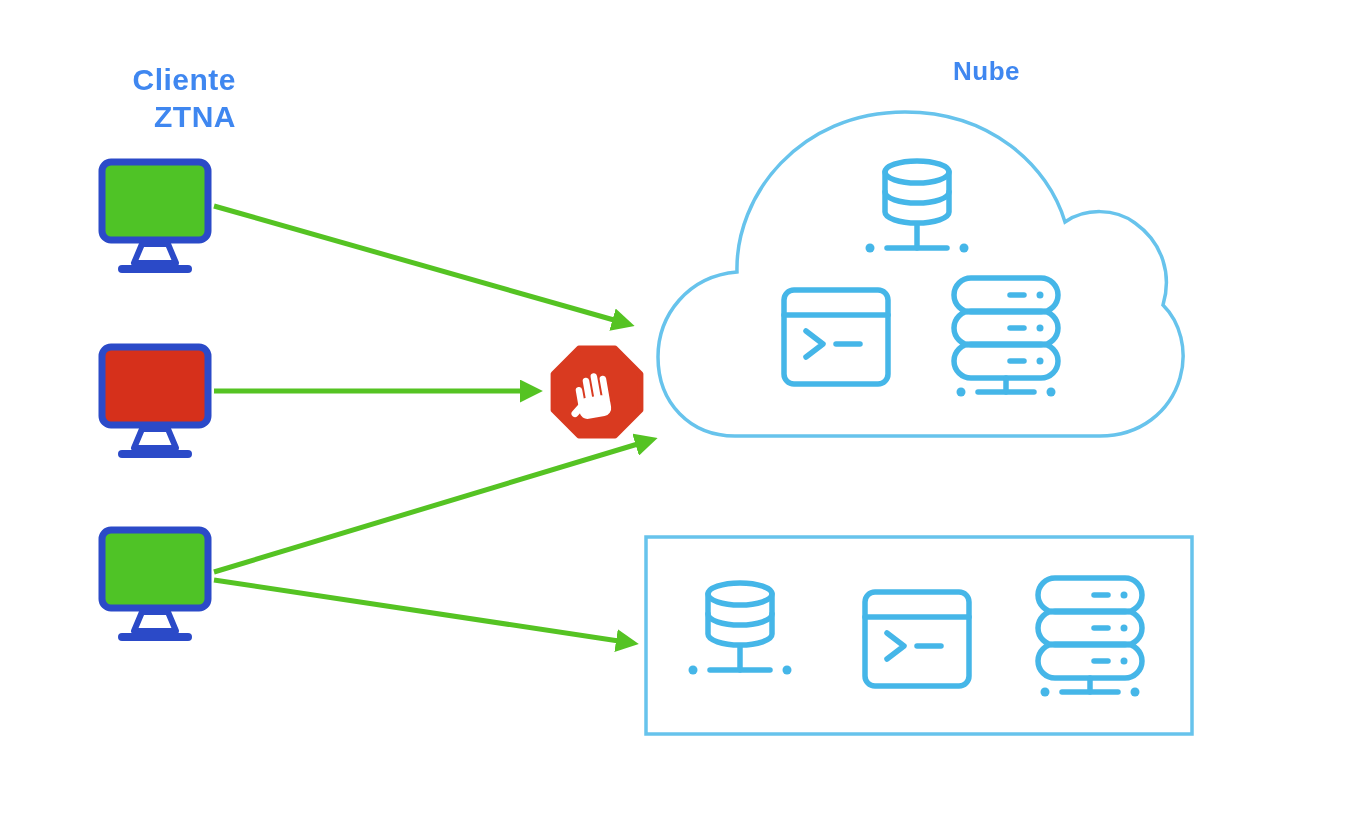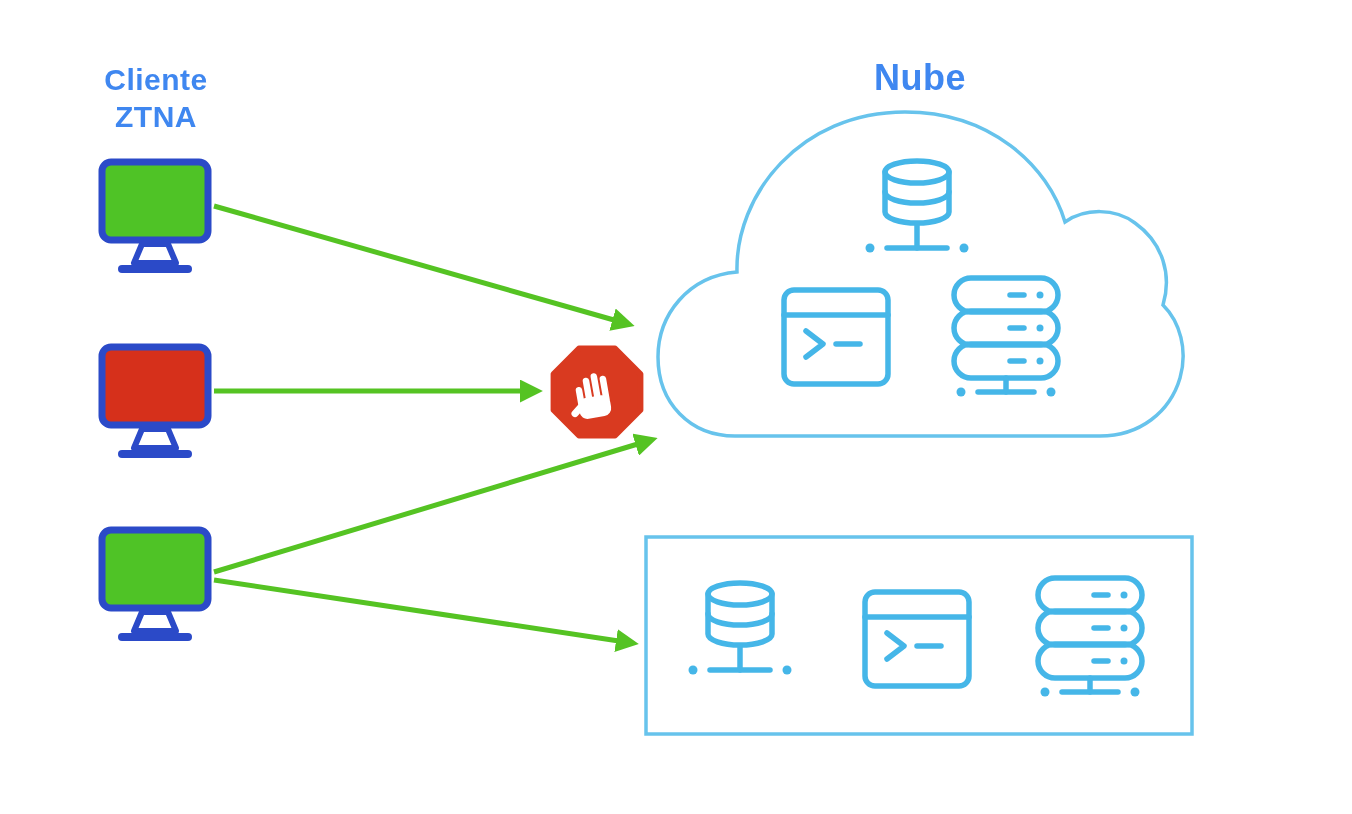--- a/index.html
+++ b/index.html
@@ -12,26 +12,26 @@
     width: 1352px;
     height: 814px;
     background: #ffffff;
     overflow: hidden;
     font-family: "Liberation Sans", sans-serif;
   }
   .label {
     position: absolute;
     font-weight: bold;
     color: var(--label-blue, #3f87f0);
-    text-align: center;
+    text-align: right;
     line-height: 1.22;
     letter-spacing: 0.5px;
   }
   .client-label { left: 76px;  top: 62px;  width: 160px; font-size: 30px; }
-  .cloud-label  { left: 820px; top: 56px;  width: 200px; font-size: 36px; }
+  .cloud-label  { left: 820px; top: 56px;  width: 200px; font-size: 26px; }
   .dc-label     { left: 760px; top: 474px; width: 350px; font-size: 30px; }
 
   svg.scene { position: absolute; left: 0; top: 0; }
 
   
   .outline {
     stroke: var(--outline-blue, #67c3ec);
     stroke-width: 3.5;
     fill: #ffffff;
   }

